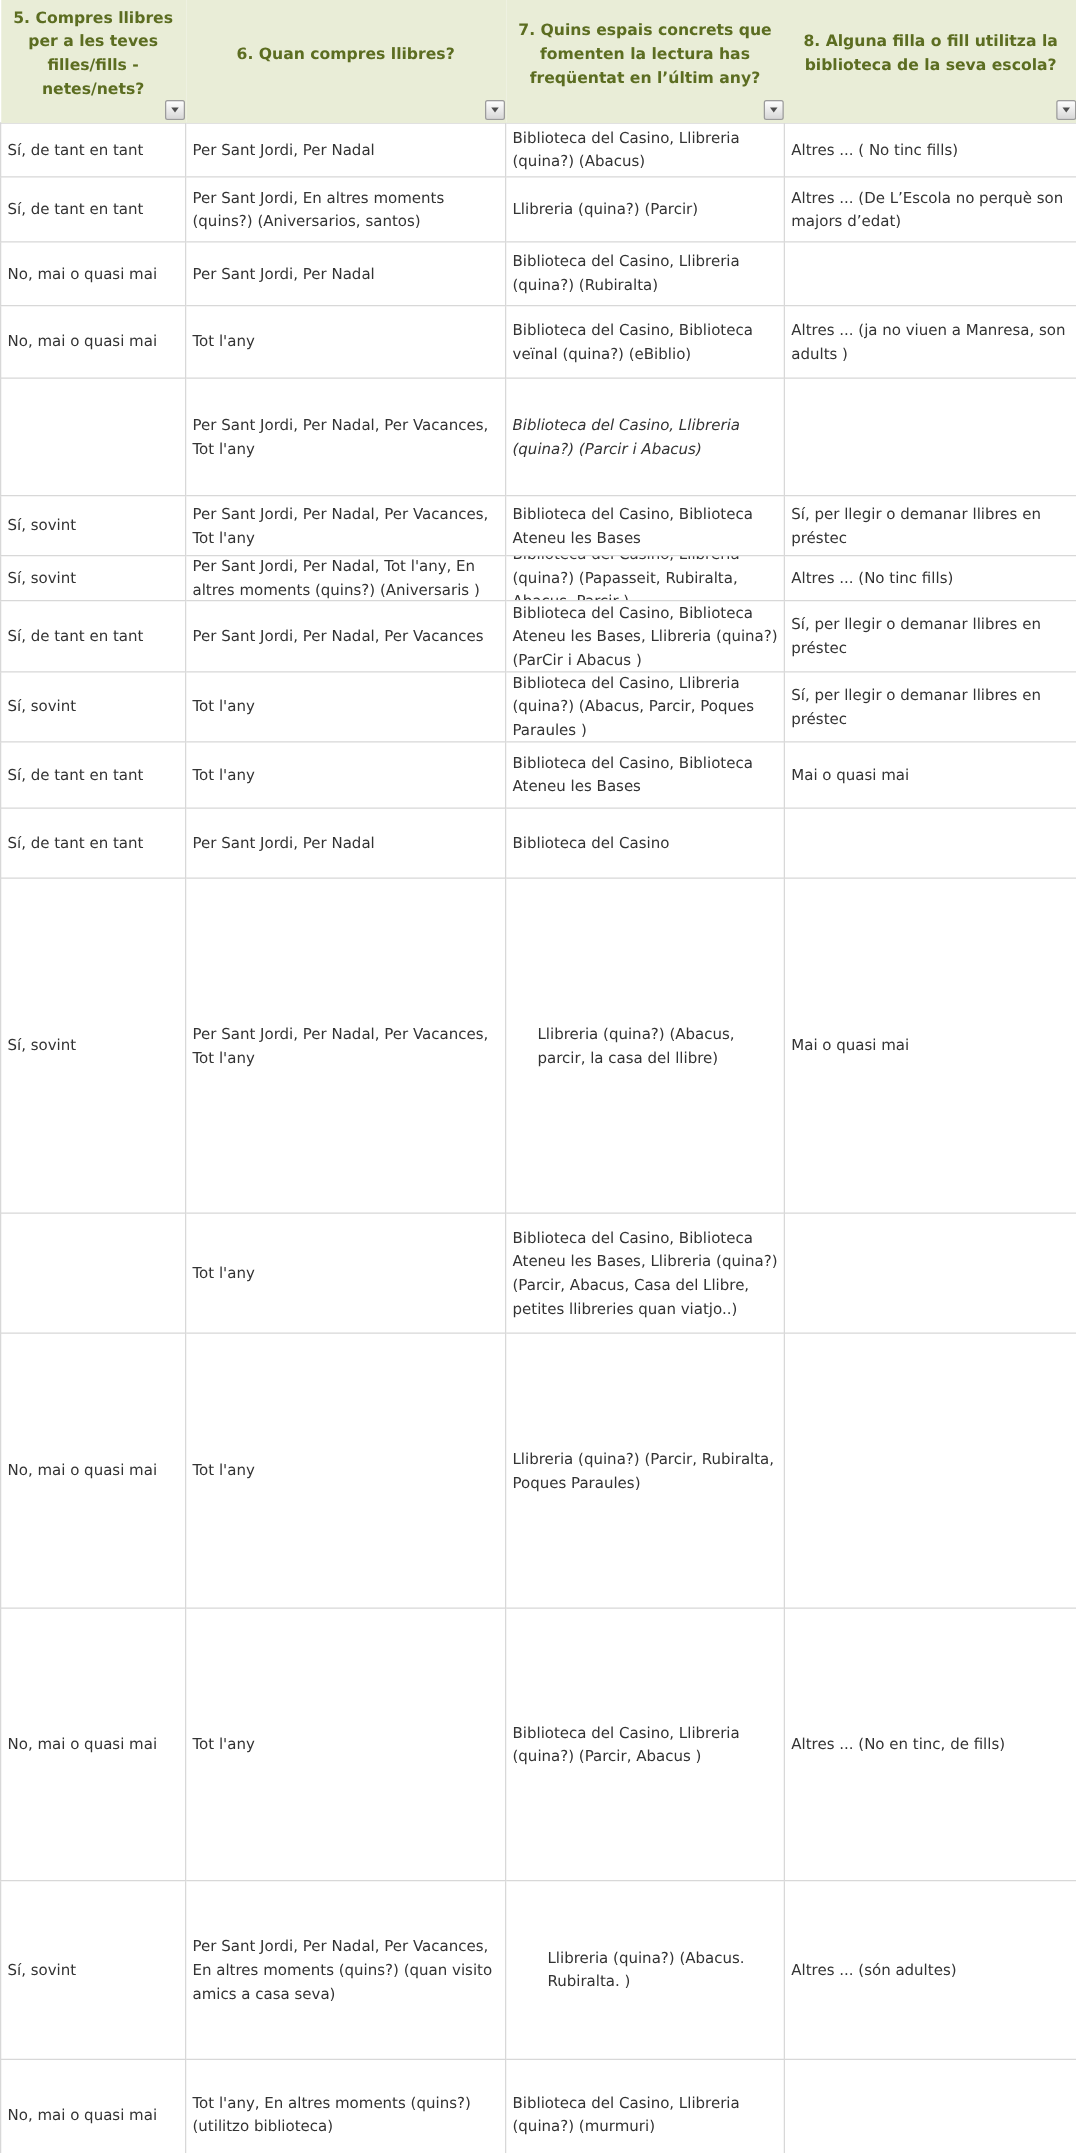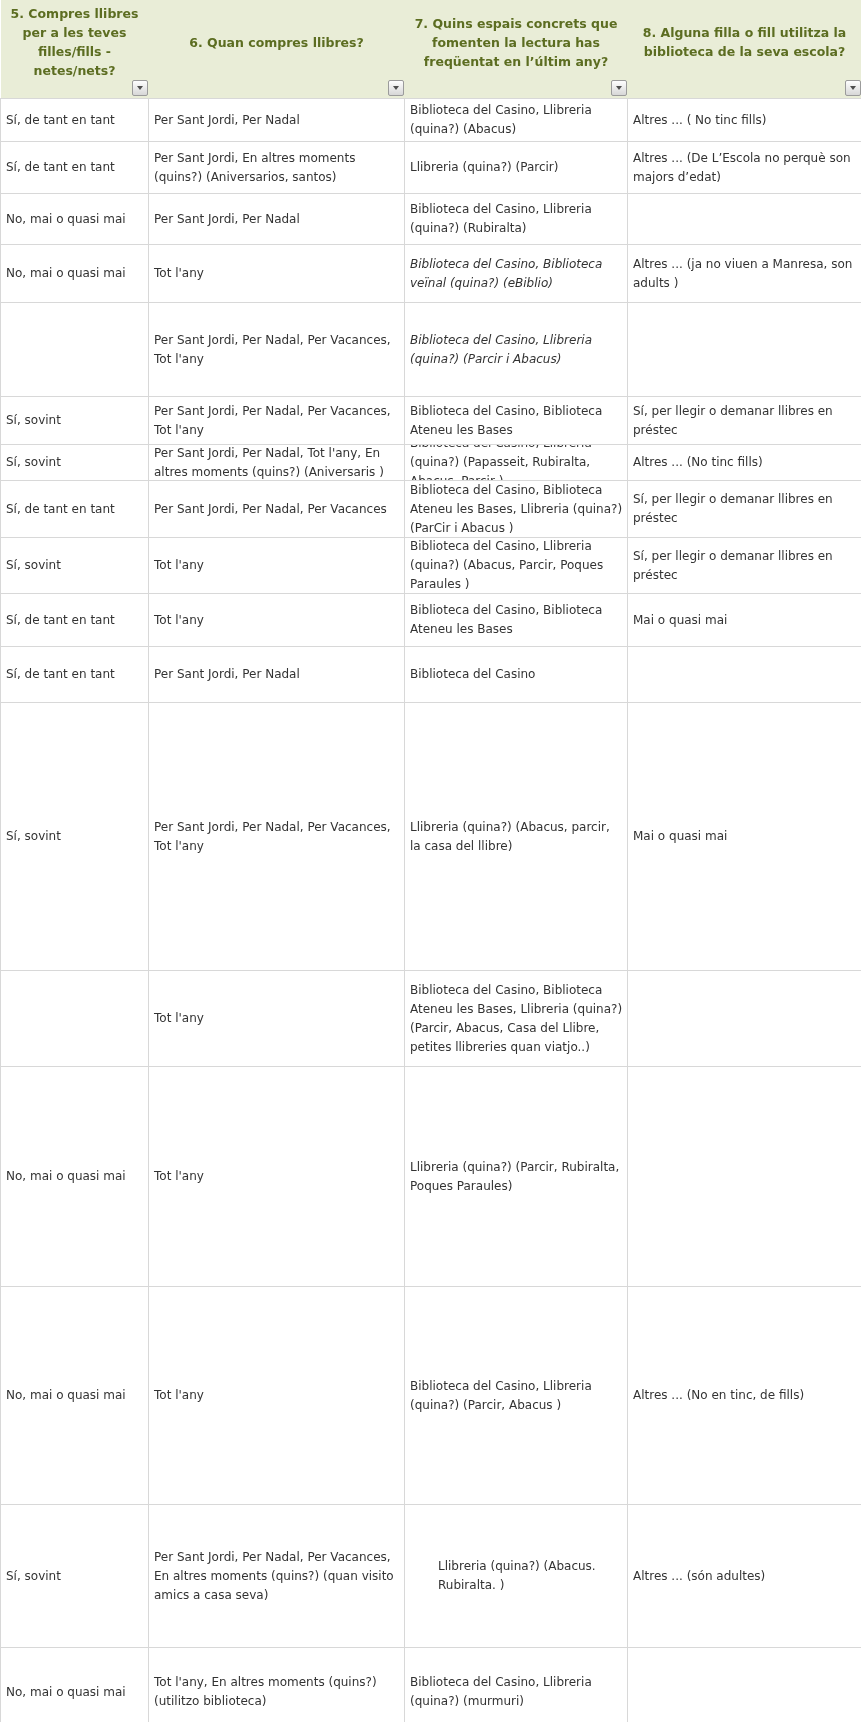--- a/index.html
+++ b/index.html
@@ -176,21 +176,21 @@
           <div class="cellwrap" style="height: 57px;">
             <span class="celltext">No, mai o quasi mai</span>
           </div>
         </td>
     <td>
           <div class="cellwrap" style="height: 57px;">
             <span class="celltext">Tot l'any</span>
           </div>
         </td>
     <td>
-          <div class="cellwrap" style="height: 57px; font-style: italic;">
+          <div class="cellwrap" style="height: 57px;">
             <span class="celltext">Biblioteca del Casino, Biblioteca veïnal (quina?) (eBiblio)</span>
           </div>
         </td>
     <td>
           <div class="cellwrap" style="height: 57px;">
             <span class="celltext">Altres ... (ja no viuen a Manresa, son adults )</span>
           </div>
         </td>
   </tr>
       <tr>
@@ -352,21 +352,21 @@
           <div class="cellwrap" style="height: 267px;">
             <span class="celltext">Sí, sovint</span>
           </div>
         </td>
     <td>
           <div class="cellwrap" style="height: 267px;">
             <span class="celltext">Per Sant Jordi, Per Nadal, Per Vacances, Tot l'any</span>
           </div>
         </td>
     <td>
-          <div class="cellwrap" style="height: 267px;">
+          <div class="cellwrap" style="height: 267px; margin-left: 20px;">
             <span class="celltext">Llibreria (quina?) (Abacus, parcir, la casa del llibre)</span>
           </div>
         </td>
     <td>
           <div class="cellwrap" style="height: 267px;">
             <span class="celltext">Mai o quasi mai</span>
           </div>
         </td>
   </tr>
       <tr>

